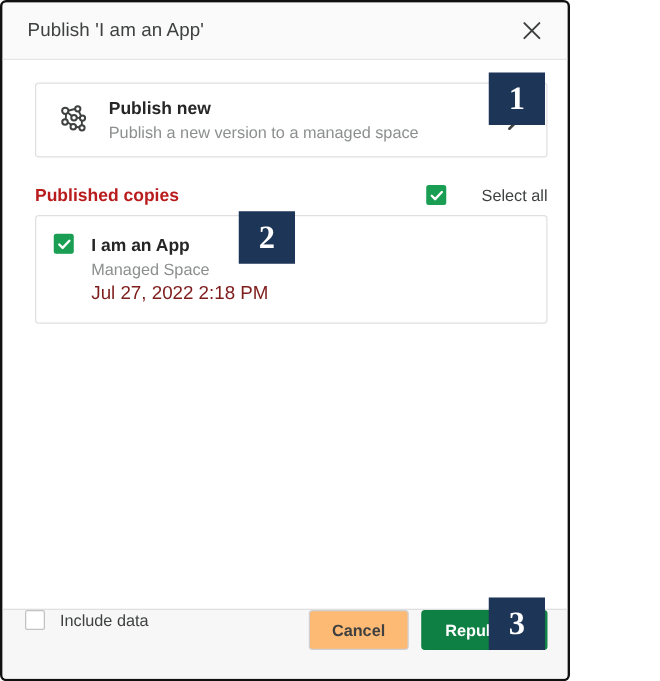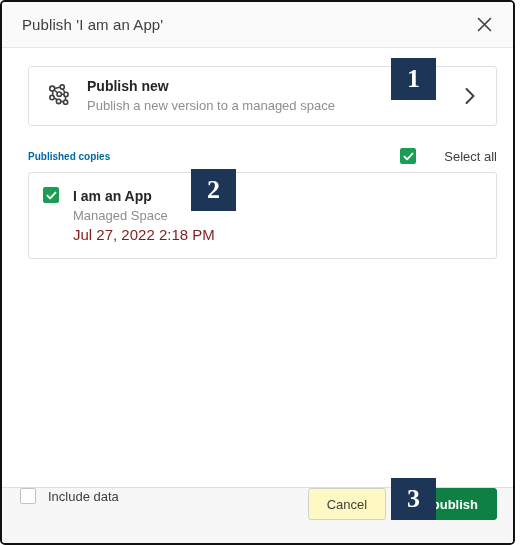--- a/index.html
+++ b/index.html
@@ -10,21 +10,21 @@
   body {
     width: 528px;
     height: 545px;
     font-family: "Liberation Sans", sans-serif;
     -webkit-font-smoothing: antialiased;
   }
 
   .dialog {
     position: relative;
     box-sizing: border-box;
-    width: 515px;
+    width: 456px;
     height: 545px;
     background: #ffffff;
     border: 2px solid #111111;
     border-radius: 5px;
     overflow: hidden;
     display: flex;
     flex-direction: column;
   }
 
   
@@ -112,23 +112,23 @@
   }
 
   
   .pc-header {
     display: flex;
     align-items: center;
     margin-top: 22px;
     margin-bottom: 8px;
   }
   .pc-label {
-    font-size: 10px;
-    font-weight: bold;
-    color: #0369a1;
+    font-size: 14px;
+    font-weight: bold;
+    color: #b91c1c;
     flex: 1 1 auto;
   }
   .select-all {
     display: flex;
     align-items: center;
     cursor: pointer;
     flex: 0 0 auto;
     gap: 20px;
   }
   .select-all .sa-text {
@@ -223,25 +223,26 @@
     font-size: 13px;
     display: flex;
     align-items: center;
     justify-content: center;
     padding: 0 18px;
     cursor: pointer;
     white-space: nowrap;
     font-family: "Liberation Sans", sans-serif;
   }
   .btn-cancel {
-    background: #fef9c3;
+    background: #fdba74;
     border: 1px solid #d0d0d0;
     color: #3f4040;
     min-width: 78px;
     margin-right: 10px;
+    font-weight: bold;
   }
   .btn-republish {
     background: #0e8044;
     border: 1px solid #0e8044;
     color: #ffffff;
     font-weight: bold;
     min-width: 92px;
   }
 
   

